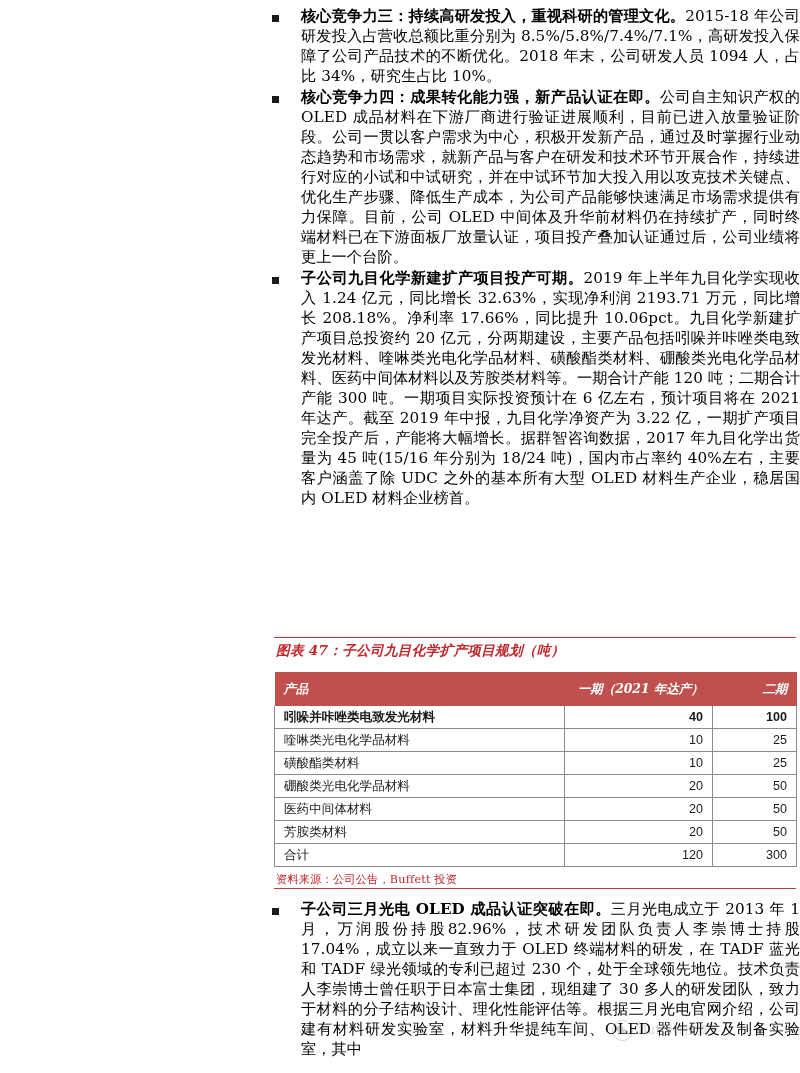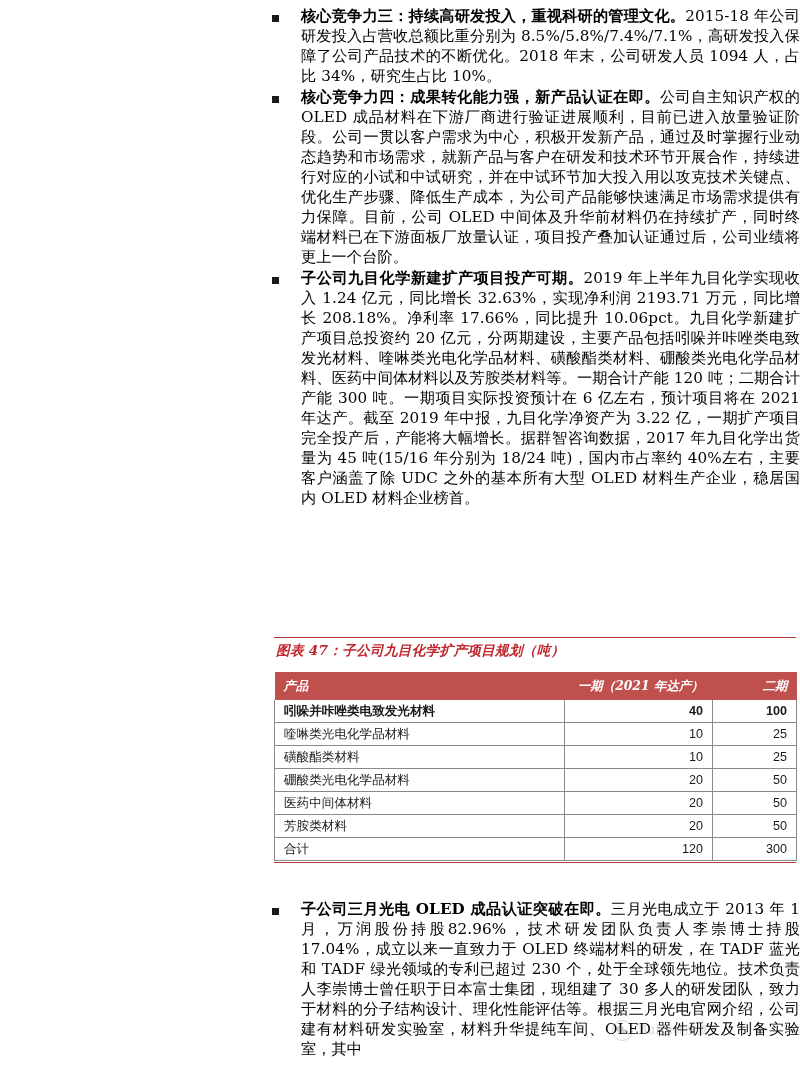--- a/index.html
+++ b/index.html
@@ -88,21 +88,21 @@
     border-collapse: collapse;
     table-layout: fixed;
     font-family: "DejaVu Serif", "Liberation Serif", serif;
   }
   table.fig-table th {
     background: #c0504d;
     color: #ffffff;
     font-weight: bold;
     font-size: 12.4px;
     font-style: italic;
-    height: 28px;
+    height: 34px;
     padding: 0 9px;
     border: none;
   }
   th.col-product { text-align: left; }
   th.col-p1 { text-align: right; }
   th.col-p2 { text-align: right; }
 
   table.fig-table td {
     height: 22px;
     font-size: 12.6px;
@@ -263,20 +263,21 @@
             <td class="c-val">50</td>
           </tr>
           <tr>
             <td class="c-name">合计</td>
             <td class="c-val">120</td>
             <td class="c-val">300</td>
           </tr>
         </tbody>
     </table>
 
+    <div class="fig-source">资料来源：公司公告，Buffett 投资</div>
     <div class="fig-bottom-rule"></div>
 
   </div>
 
   <div class="content-col" style="top:899px;">
     <div class="bullet-para">
       <span class="bullet-marker"></span>
       <span class="para-body"><span class="lead">子公司三月光电 OLED 成品认证突破在即。</span><span>三月光电成立于 2013 年 1 月，万润股份持股82.96%，技术研发团队负责人李崇博士持股17.04%，成立以来一直致力于 OLED 终端材料的研发，在 TADF 蓝光和 TADF 绿光领域的专利已超过 230 个，处于全球领先地位。技术负责人李崇博士曾任职于日本富士集团，现组建了 30 多人的研发团队，致力于材料的分子结构设计、理化性能评估等。根据三月光电官网介绍，公司建有材料研发实验室，材料升华提纯车间、OLED 器件研发及制备实验室，其中</span></span>
     </div>
   </div>

